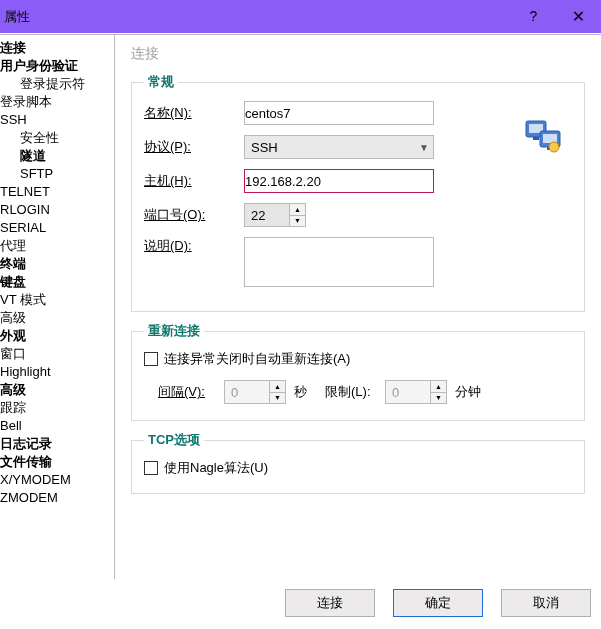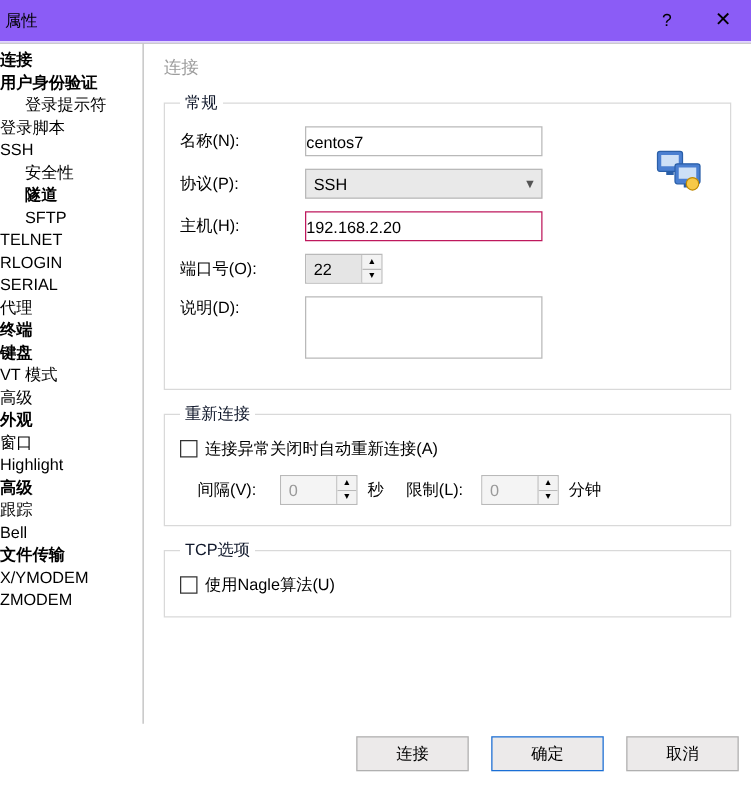--- a/index.html
+++ b/index.html
@@ -75,30 +75,32 @@
   }
   fieldset {
     border: 1px solid #d9d9d9;
     margin: 0 0 10px 0;
     padding: 10px 12px 14px 12px;
     position: relative;
   }
   legend {
     padding: 0 4px;
     font-size: 13px;
-    color: #0f172a;
+    color: #0f766e;
+    font-weight: bold;
   }
   .row {
     display: flex;
     align-items: center;
     margin-bottom: 10px;
   }
   .row .label {
     width: 100px;
     font-size: 13px;
+    text-decoration: underline;
   }
   .row .field { flex: 1; display: flex; align-items: center; }
   input[type=text] {
     border: 1px solid #b9b9b9;
     height: 24px;
     padding: 2px 0;
     font-size: 13px;
     font-family: inherit;
     background: #fff;
     outline: none;
@@ -238,20 +240,21 @@
       <div class="tree-item lv1 bold">终端</div>
       <div class="tree-item lv1 bold">键盘</div>
       <div class="tree-item lv1">VT 模式</div>
       <div class="tree-item lv1">高级</div>
       <div class="tree-item lv1 bold">外观</div>
       <div class="tree-item lv1">窗口</div>
       <div class="tree-item lv1">Highlight</div>
       <div class="tree-item lv1 bold">高级</div>
       <div class="tree-item lv1">跟踪</div>
       <div class="tree-item lv1">Bell</div>
+      <div class="tree-item lv1 bold">日志记录</div>
       <div class="tree-item lv1 bold">文件传输</div>
       <div class="tree-item lv1">X/YMODEM</div>
       <div class="tree-item lv1">ZMODEM</div>
     </div>
 
   <div class="main">
     <div class="section-title">连接</div>
 
     <fieldset style="position:relative;">
       <legend>常规</legend>

